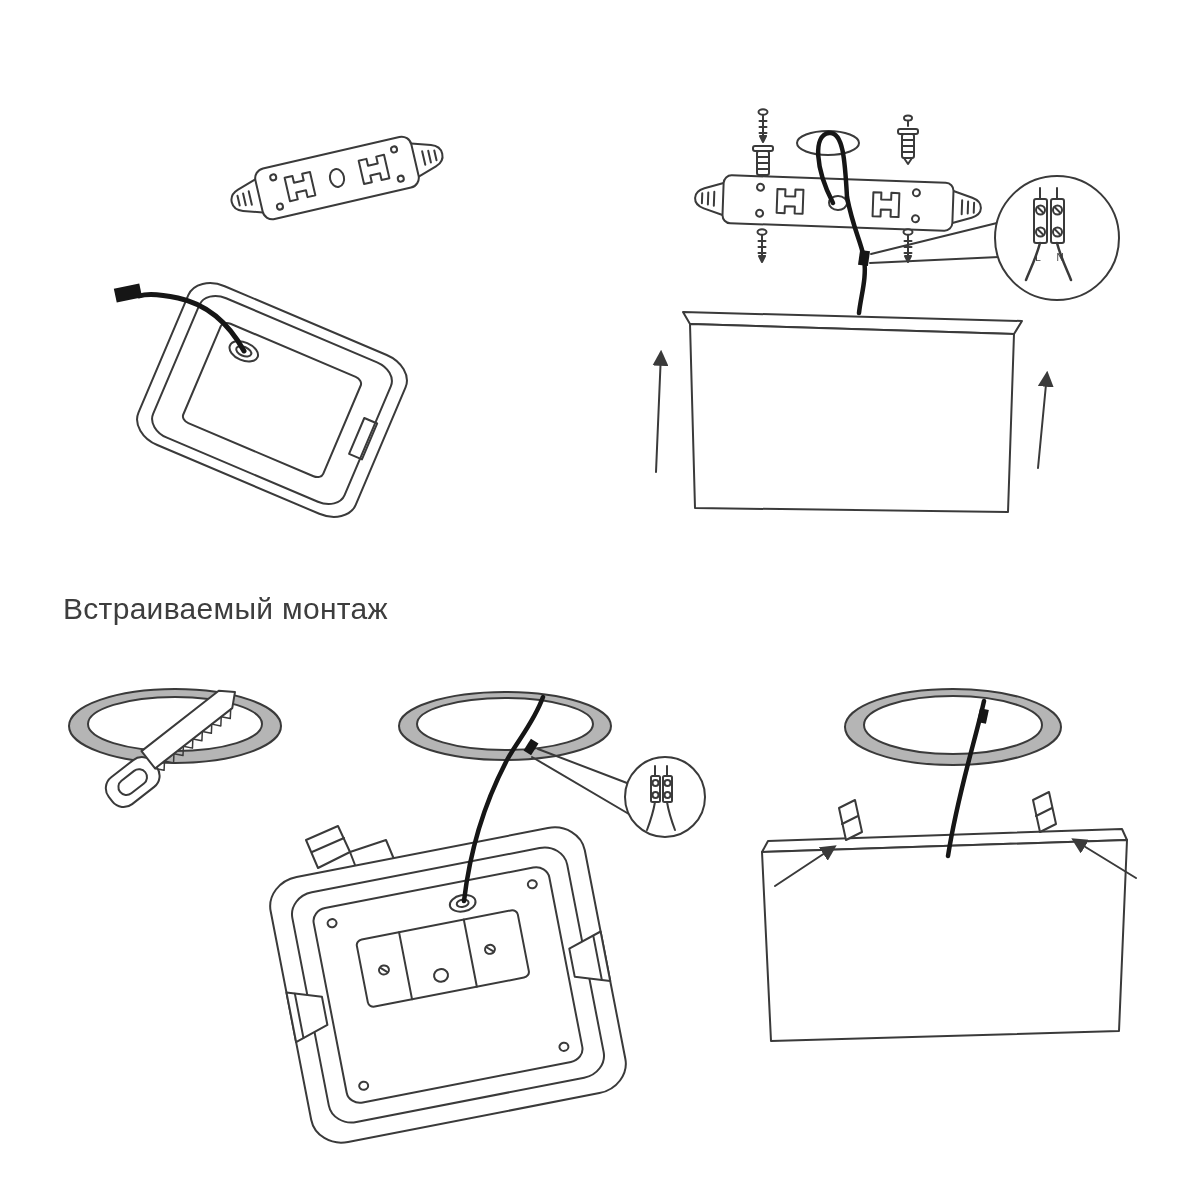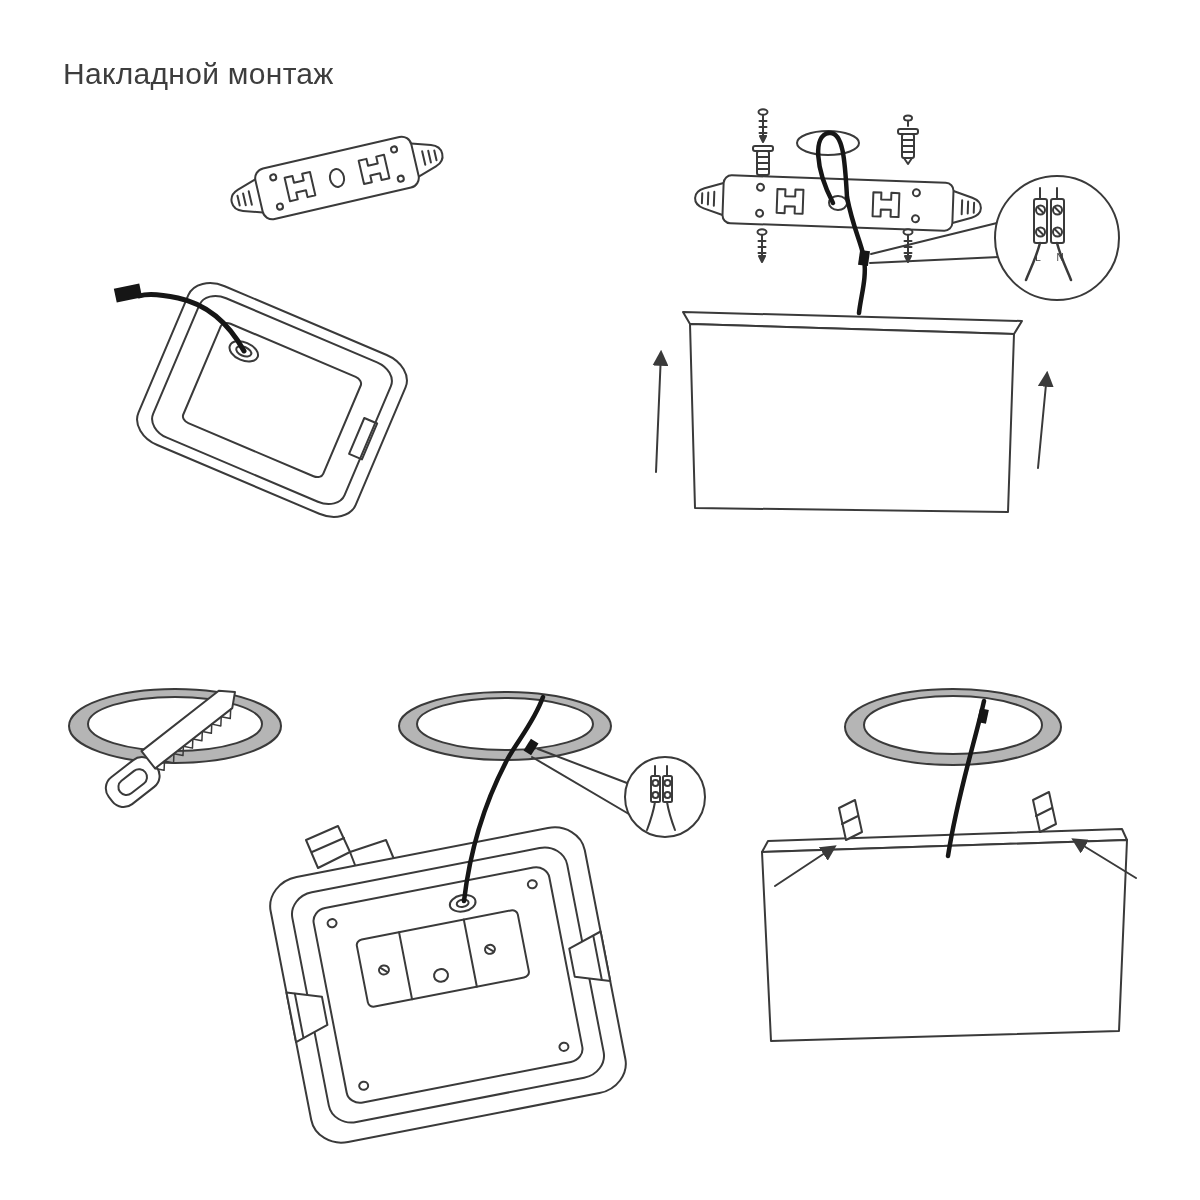--- a/index.html
+++ b/index.html
@@ -7,21 +7,21 @@
           font-family:"Liberation Sans",sans-serif;overflow:hidden;}
   .section-title{position:absolute;font-size:30px;font-weight:400;color:#3d3d3d;letter-spacing:.3px;}
   svg{position:absolute;left:0;top:0;}
   svg text{font-family:"Liberation Sans",sans-serif;fill:#3a3a3a;stroke:none;}
 </style>
 </head>
 <body>
 
 <div class="canvas">
 
-  <div class="section-title" style="left:63px;top:57px">Накладной монтаж</div>
+  <div class="section-title" style="left:63px;top:592px">Встраиваемый монтаж</div>
 
   <svg width="1200" height="1200" viewBox="0 0 1200 1200">
     <defs>
       <marker id="arr" viewBox="0 0 10 10" refX="8" refY="5" markerWidth="8" markerHeight="8" orient="auto-start-reverse">
         <path d="M0,0 L10,5 L0,10 Z" fill="#3a3a3a"></path>
       </marker>
     </defs>
 
     <g fill="none" stroke="#3a3a3a" stroke-width="2" stroke-linecap="round" stroke-linejoin="round">
 

